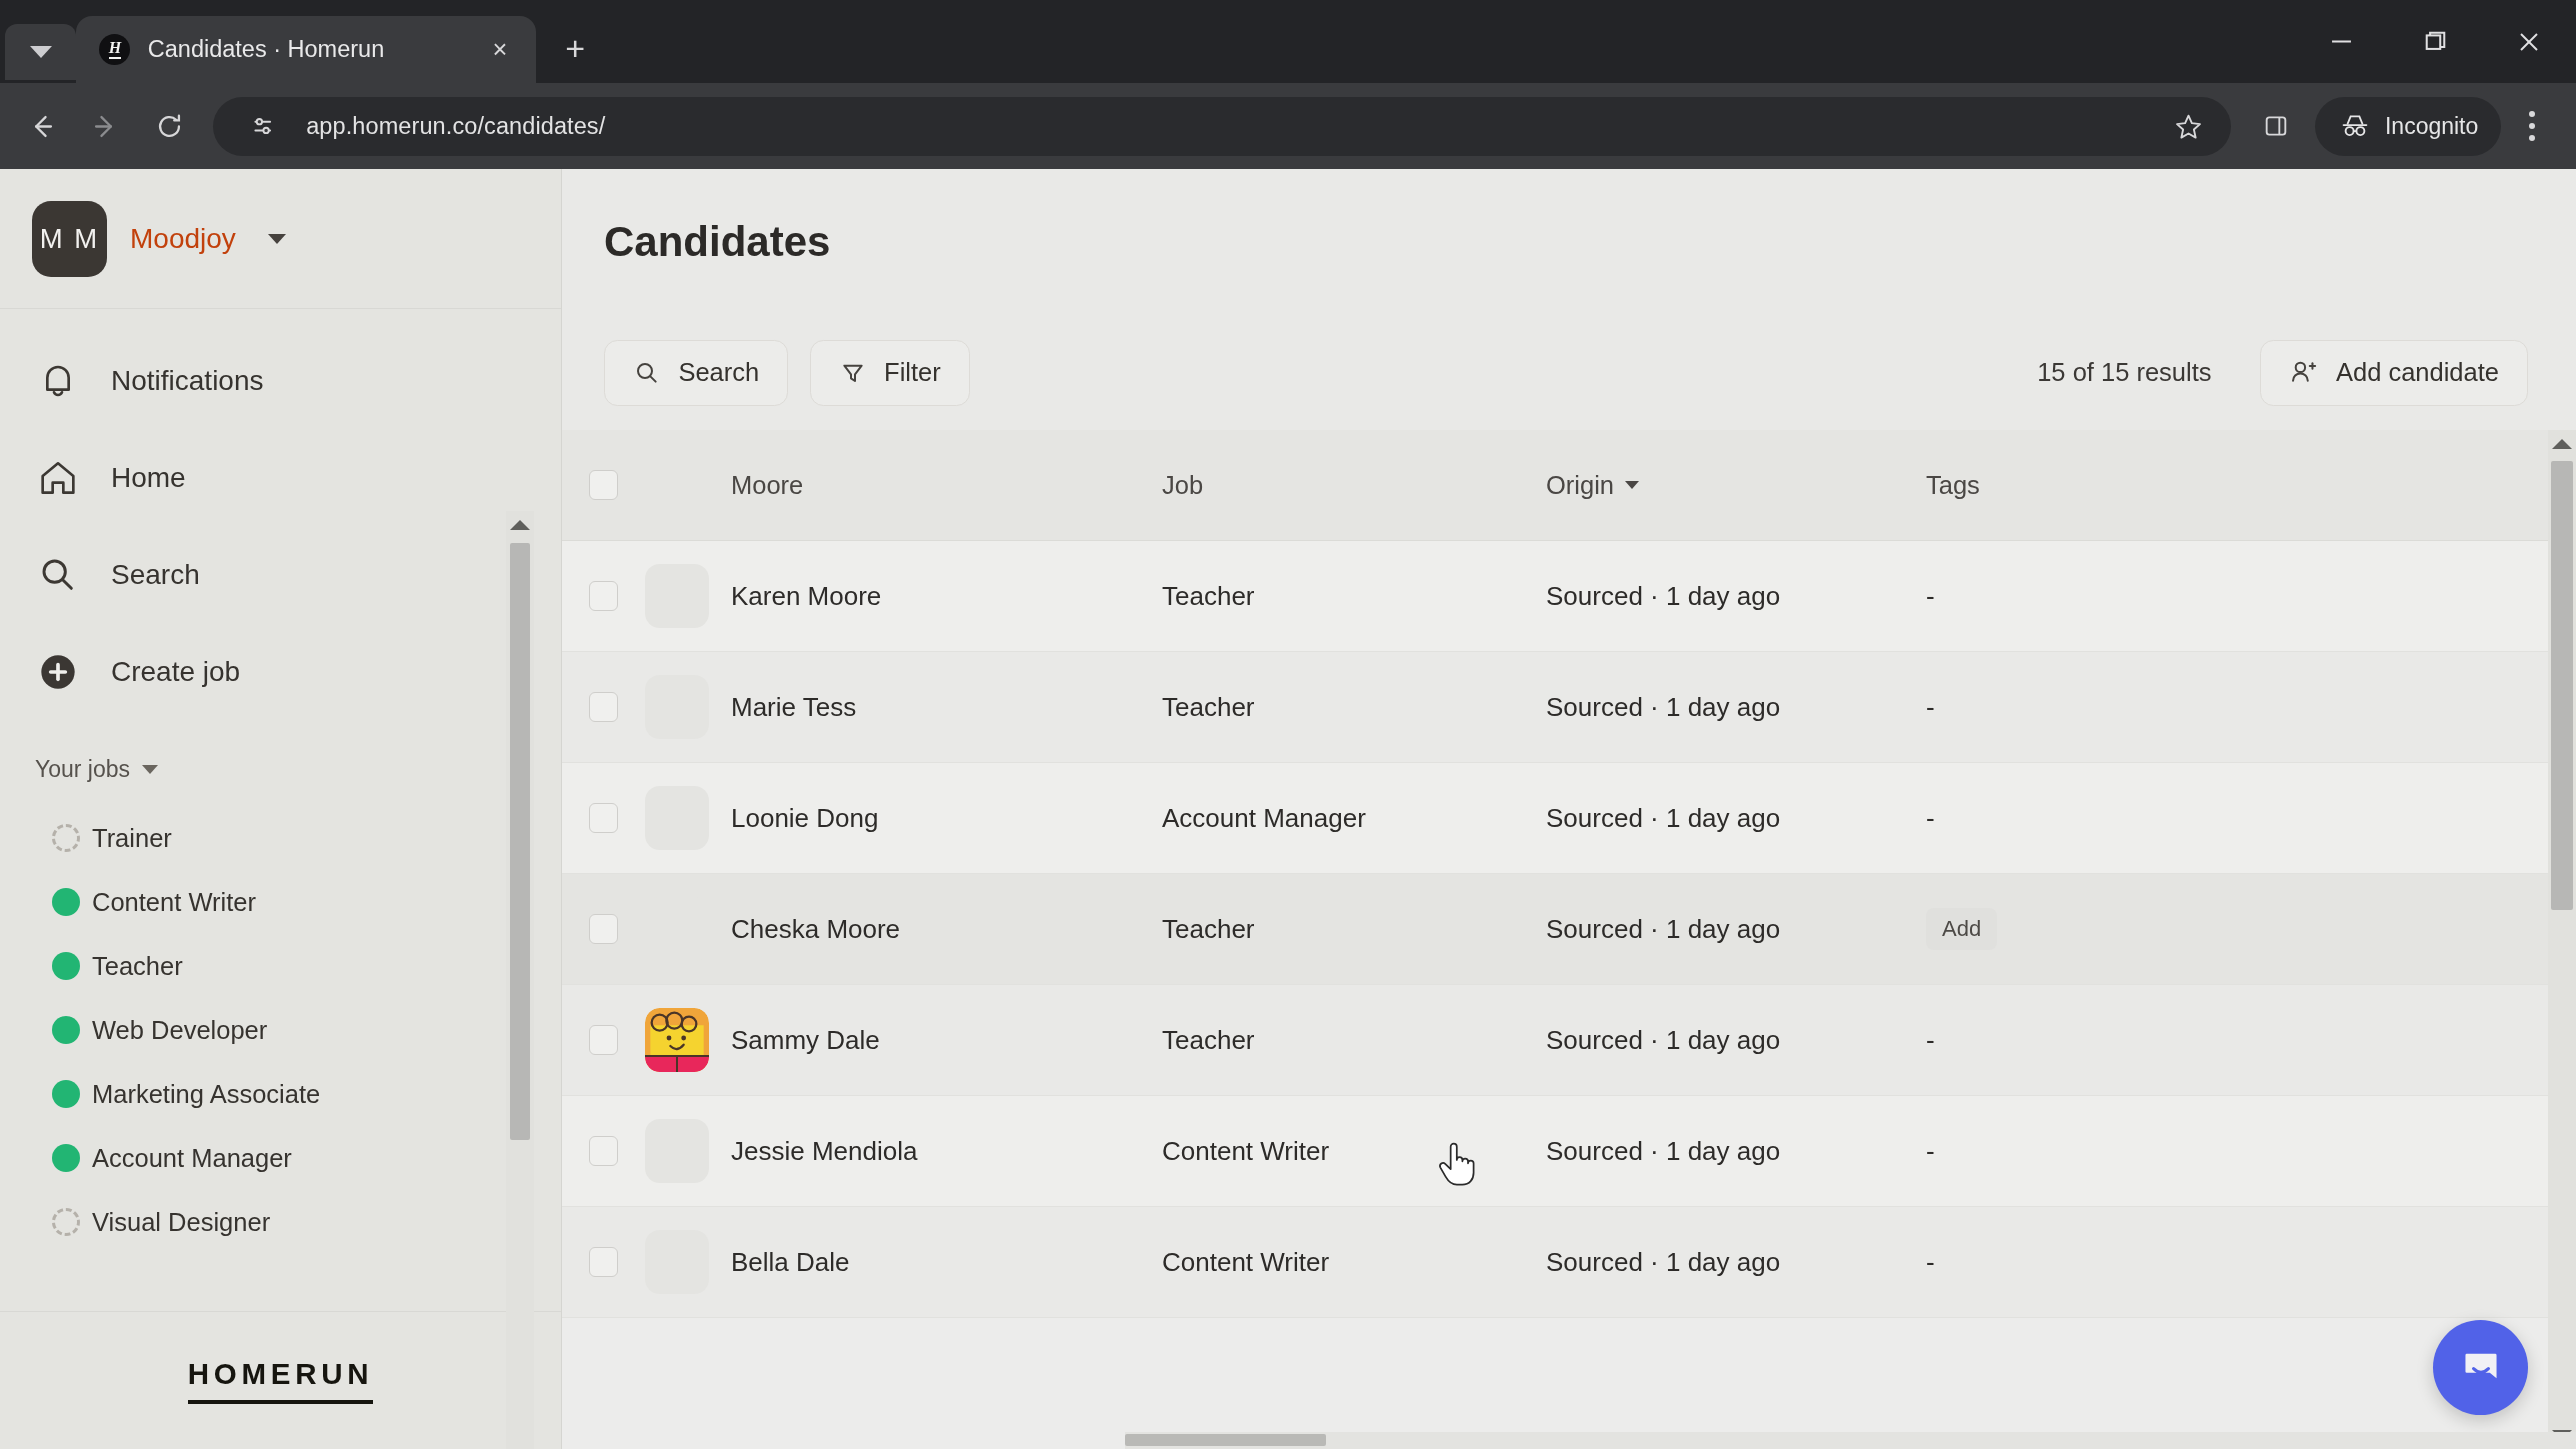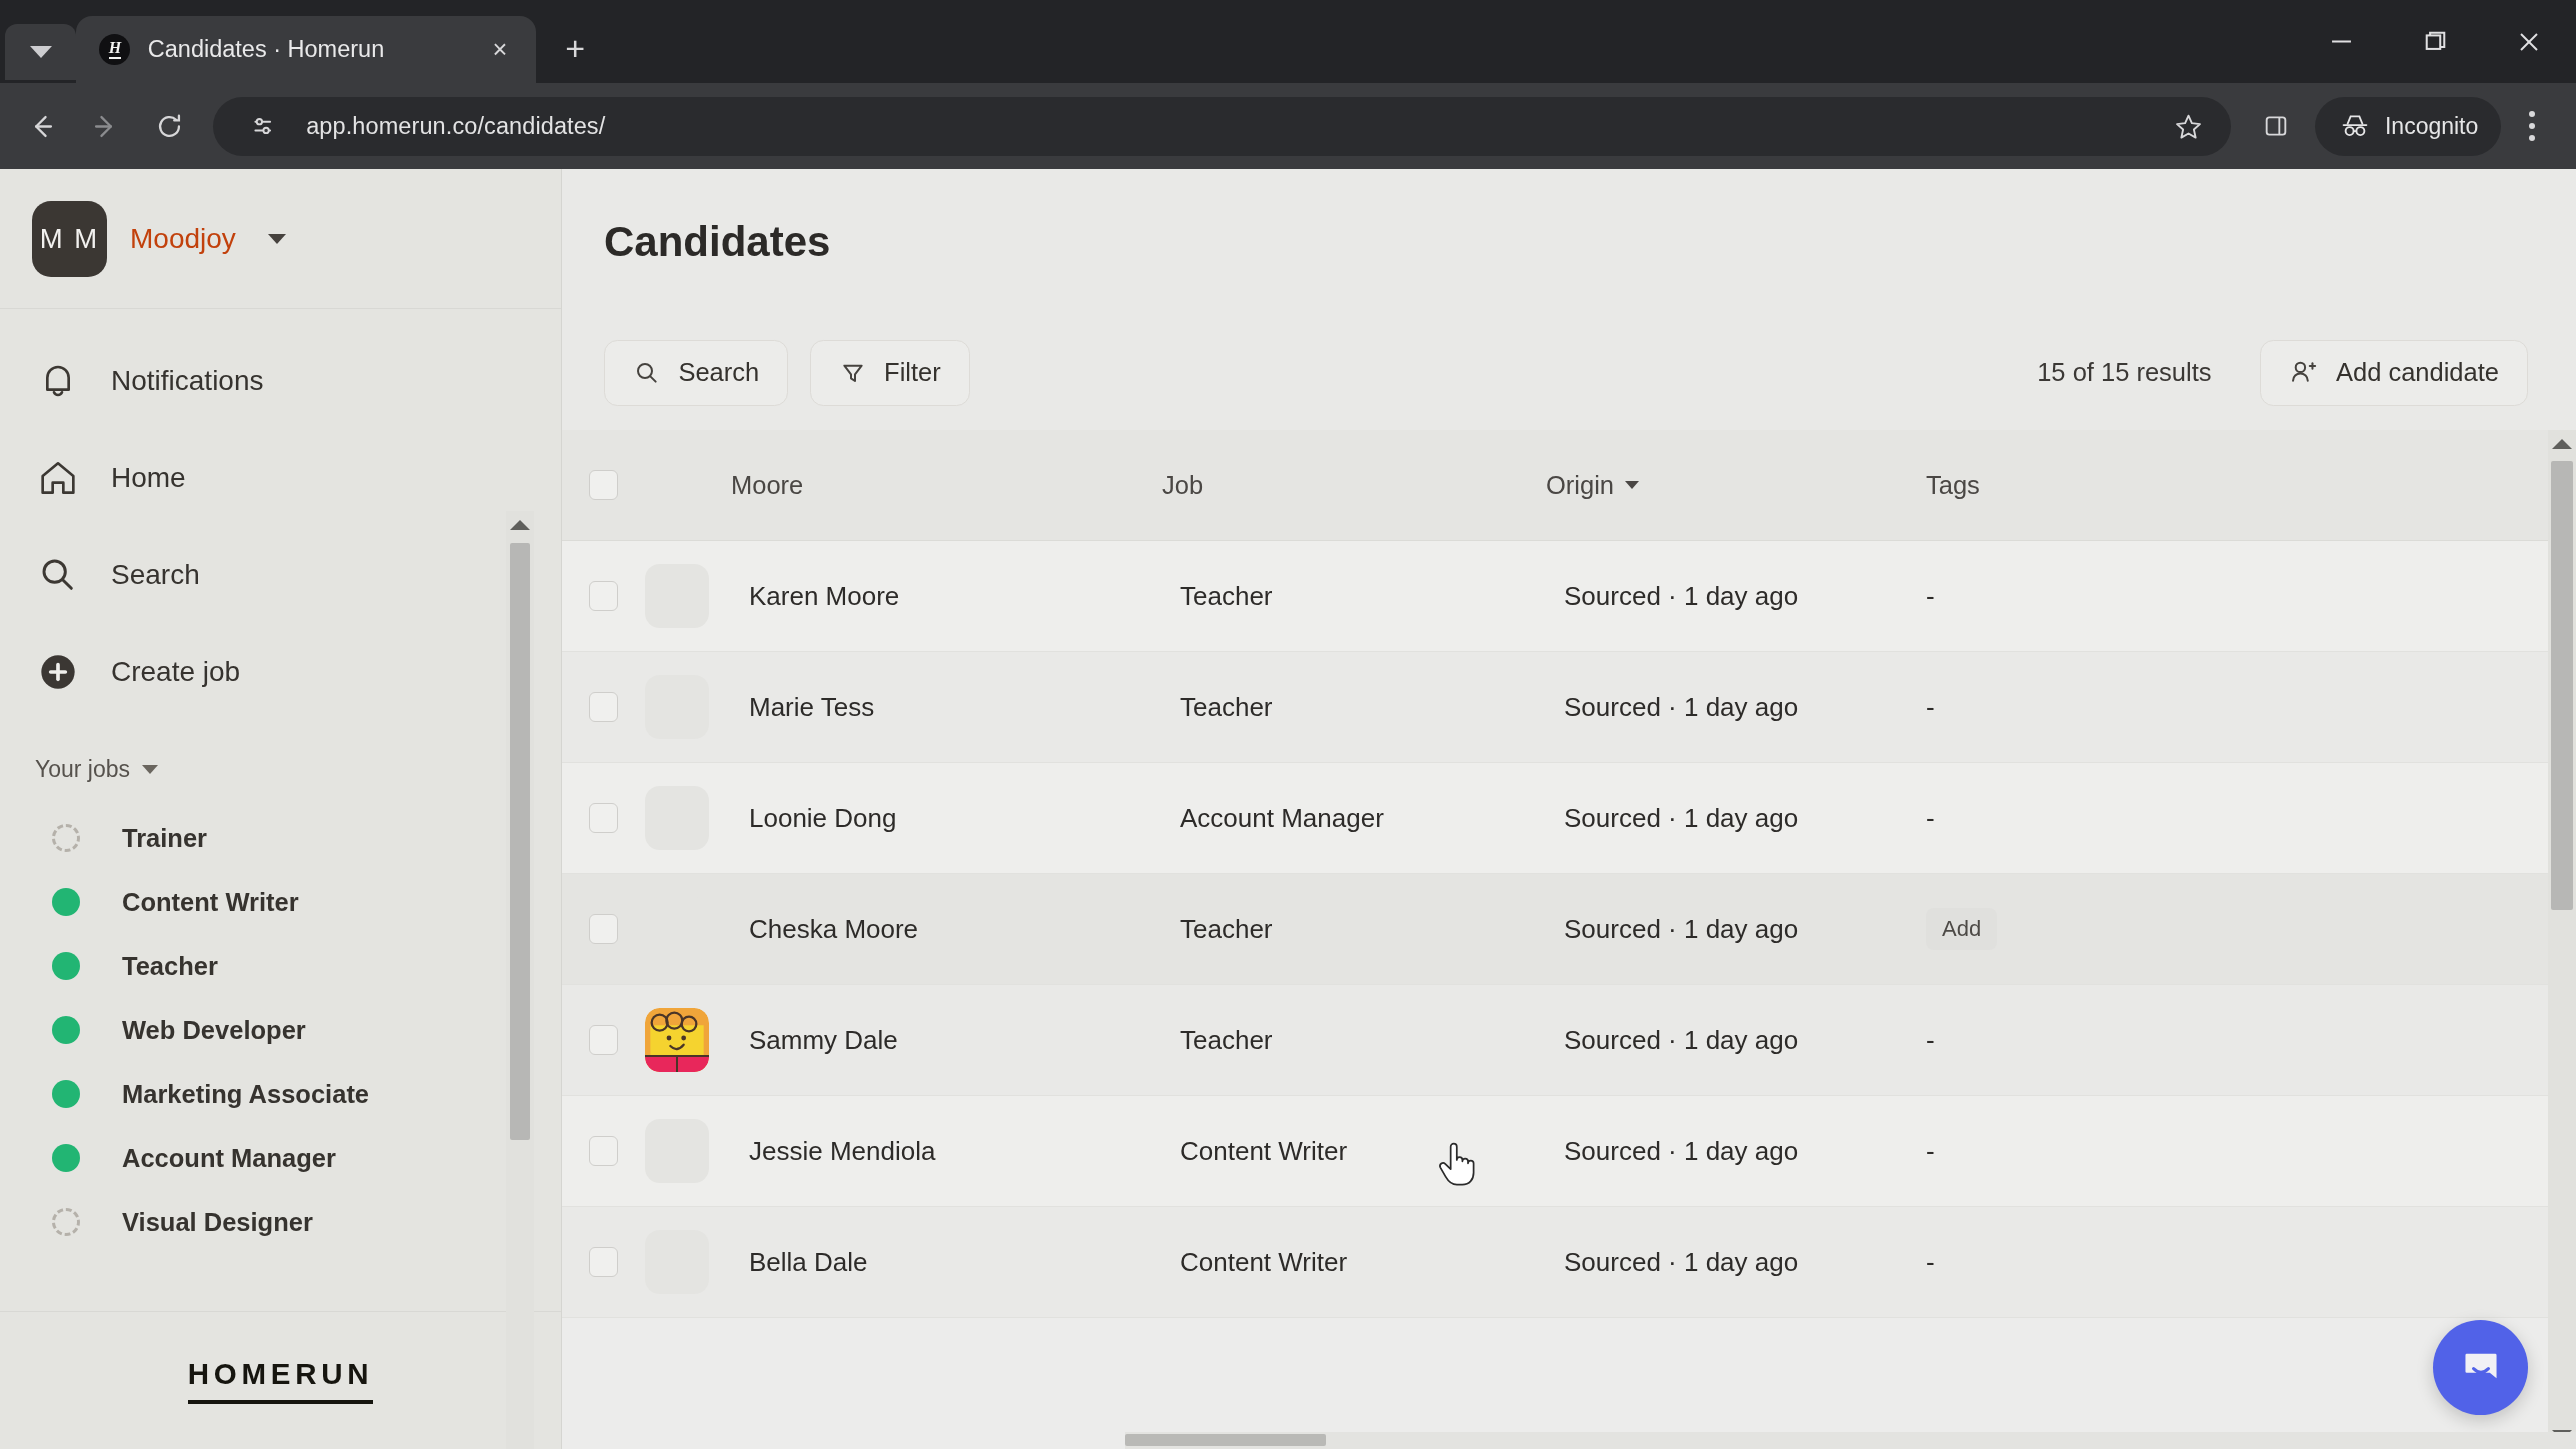--- a/index.html
+++ b/index.html
@@ -113,21 +113,21 @@
 
   .jobs-head {
     display: flex; align-items: center; gap: 12px; padding-left: 35px;
     height: 74px; margin-top: 12px;
   }
   .jobs-head span { font-size: 23px; color: #56524d; }
   .jobs-caret {
     width: 0; height: 0; border-left: 8.7px solid transparent; border-right: 8.7px solid transparent;
     border-top: 9.4px solid #6a665f;
   }
-  .job-item { height: 64px; display: flex; align-items: center; padding-left: 52px; gap: 42px; font-weight: bold; }
+  .job-item { height: 64px; display: flex; align-items: center; padding-left: 52px; gap: 12px; }
   .job-dot { width: 28px; height: 28px; border-radius: 50%; flex: 0 0 28px; }
   .job-dot.filled { background: #22b573; }
   .job-dot.draft { background: transparent; border: 3.4px dashed #b5b1aa; }
   .job-label { font-size: 25.5px; color: #36332f; white-space: nowrap; }
 
   .sb-footer {
     height: 138px; flex: 0 0 138px; border-top: 0.7px solid #d8d8d4;
     display: flex; align-items: center; justify-content: center;
   }
   .homerun-logo {
@@ -181,21 +181,21 @@
     width: 29.5px; height: 29.5px; border-radius: 6px;
     border: 1.3px solid #cfcecb; background: #f0f0ee;
   }
   .c-avatar { width: 86px; flex: 0 0 86px; display: flex; }
   .avatar-ph { width: 64px; height: 64px; border-radius: 14.8px; background: #e4e4e1; }
   .avatar-img { width: 64px; height: 64px; border-radius: 14.8px; overflow: hidden; display: block; }
   .c-name { flex: 0 0 431px; }
   .c-job  { flex: 0 0 384px; }
   .c-origin { flex: 0 0 380px; }
   .c-tags  { flex: 1; }
-  .cell-txt { font-size: 26px; color: #2d2b29; white-space: nowrap; margin-left: 18px; }
+  .cell-txt { font-size: 26px; color: #2d2b29; white-space: nowrap; }
   .th-txt { font-size: 25.5px; color: #4a4744; white-space: nowrap; display: inline-flex; align-items: center; gap: 10.7px; }
   .th-caret { width:0;height:0;border-left:7.4px solid transparent;border-right:7.4px solid transparent;border-top:8.7px solid #4a4744; }
   .tag-chip {
     display: inline-block; background: #e0e0dd; border-radius: 8px;
     padding: 8px 16px; font-size: 22px; color: #4d4a46;
   }
   .dash { font-size: 26px; color: #2d2b29; }
 
   
   .main-scroll {

